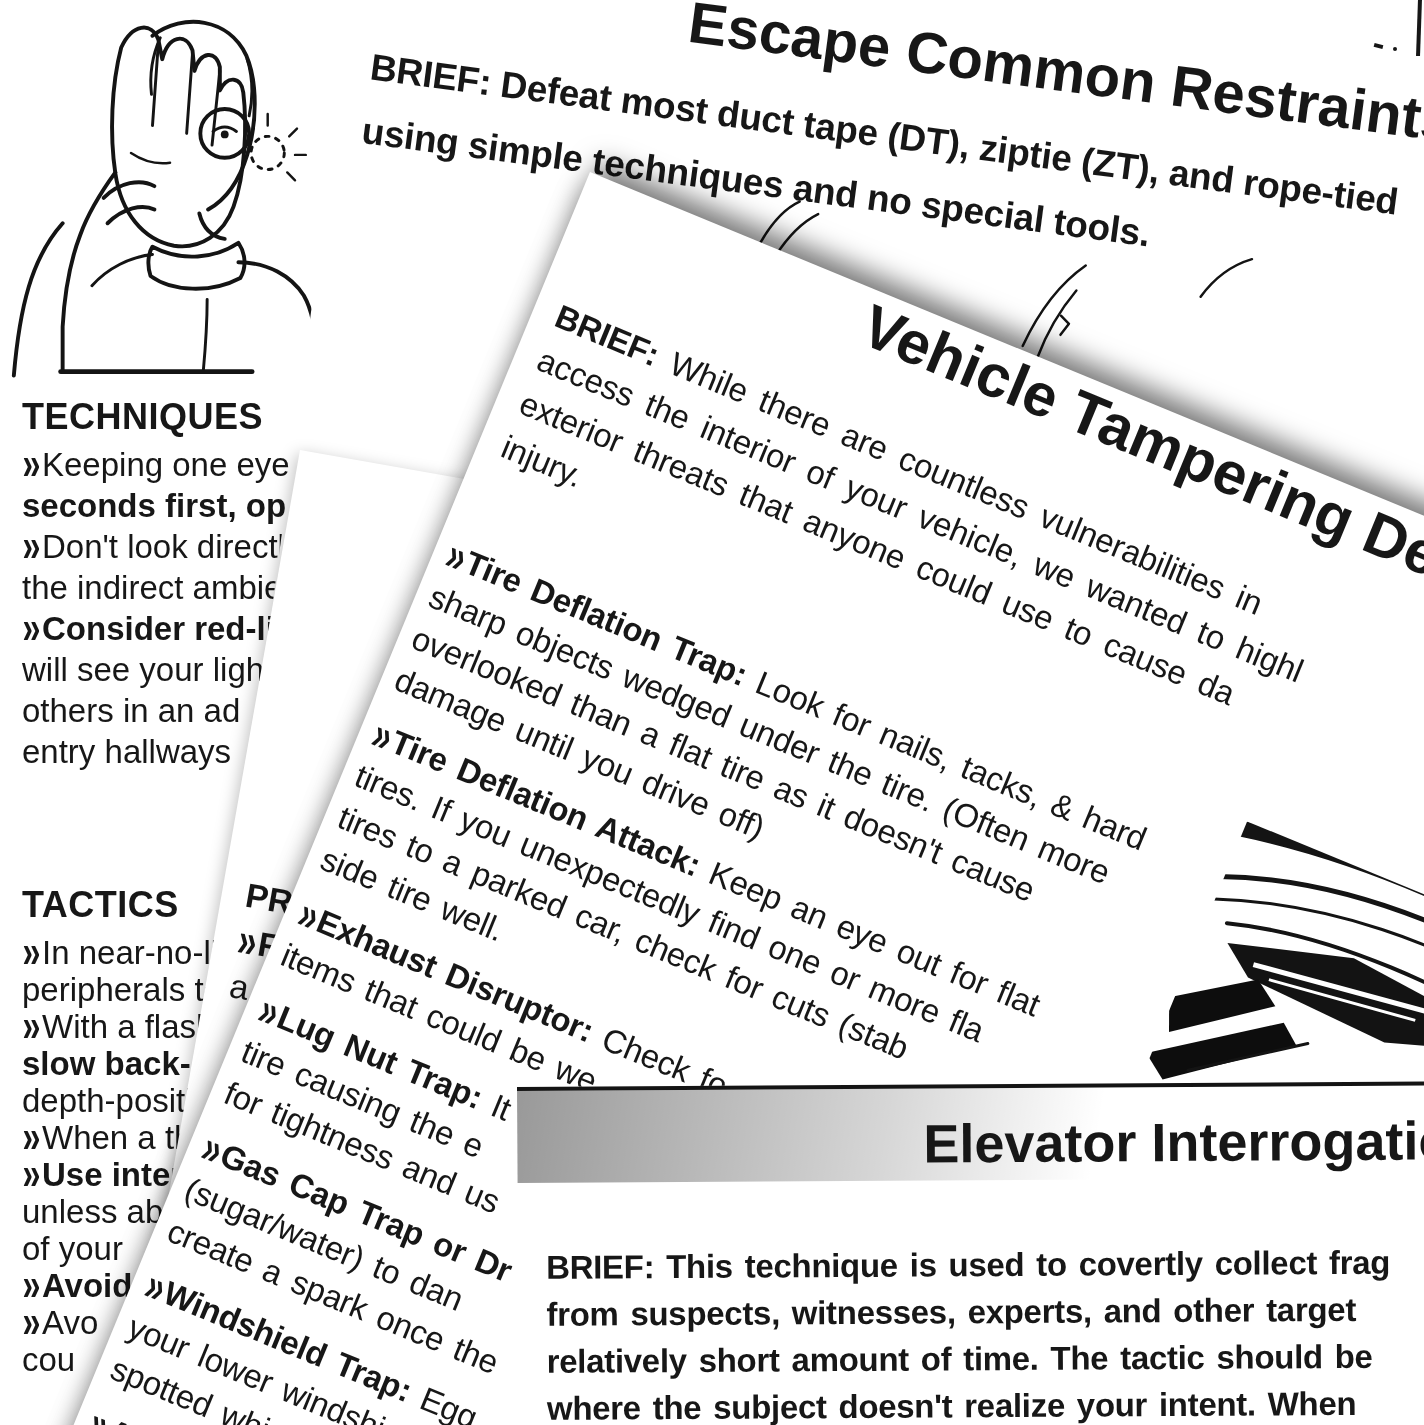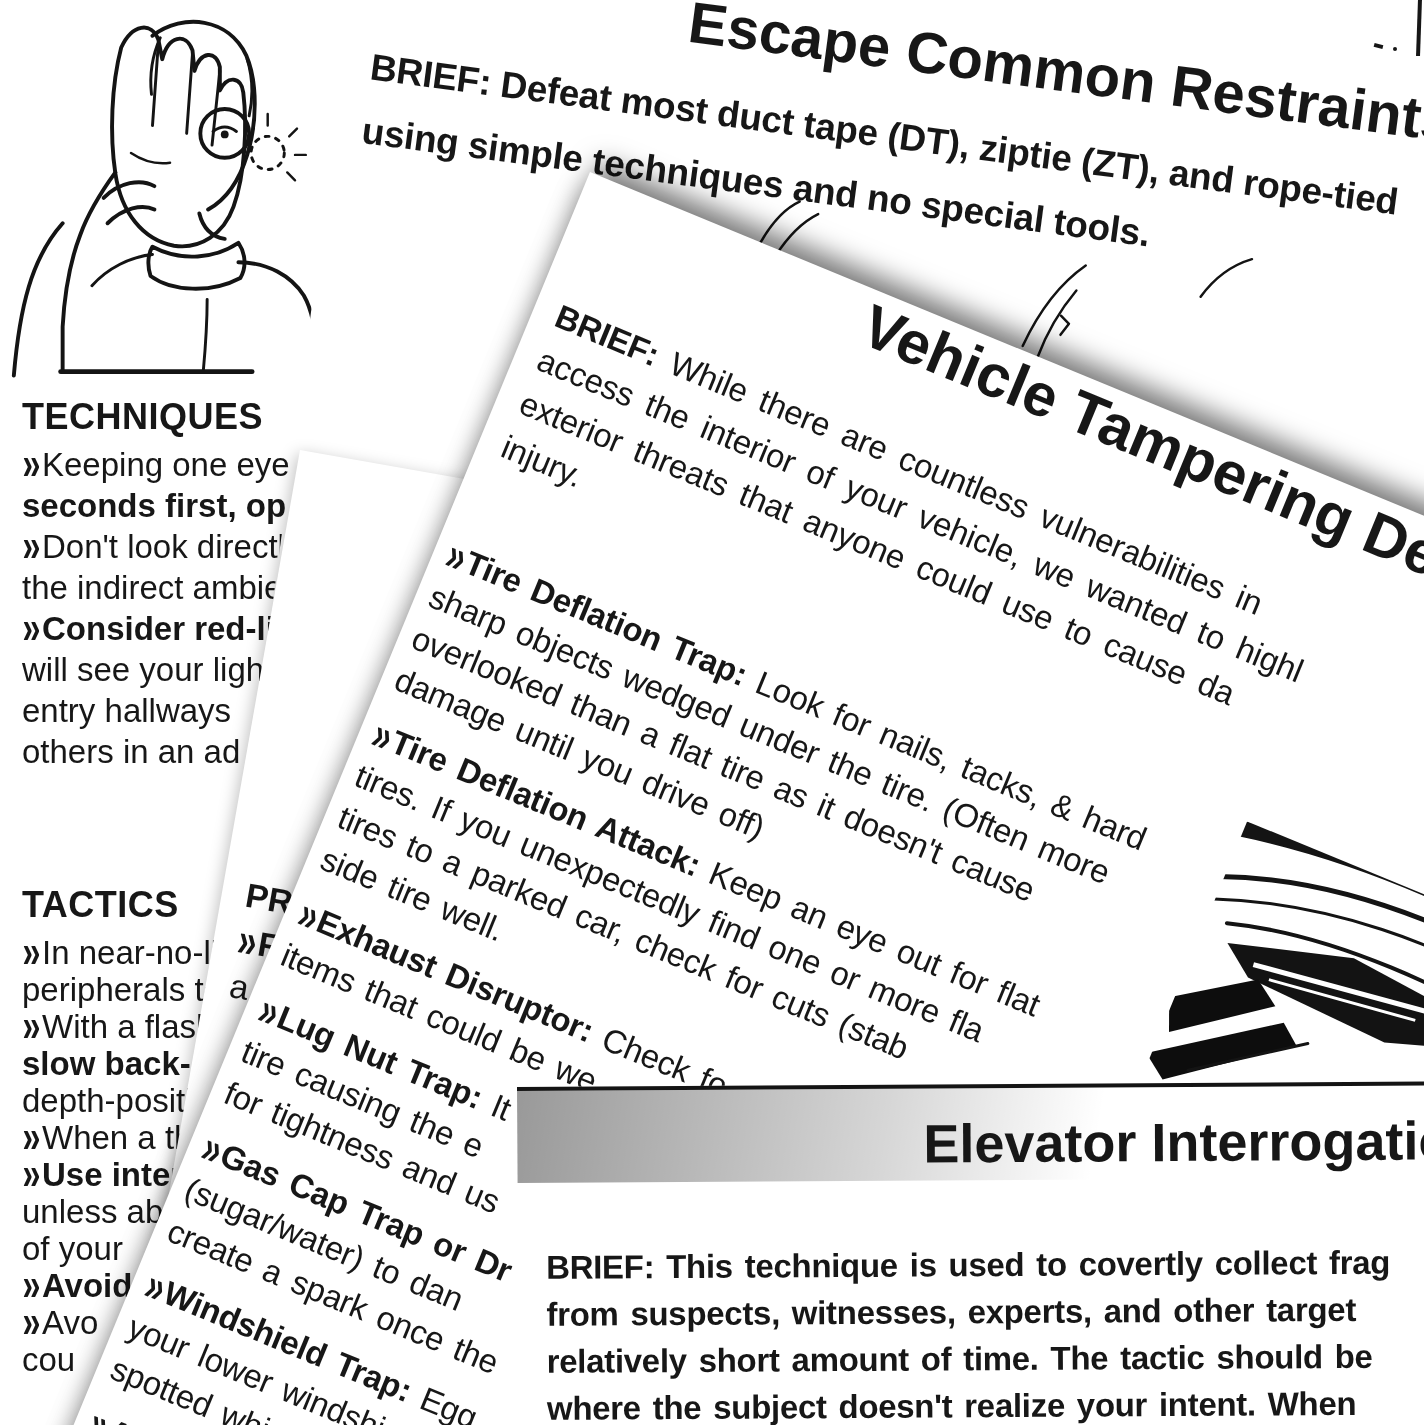--- a/index.html
+++ b/index.html
@@ -103,22 +103,22 @@
 
     <div class="sec sec-tech">
       <h2>TECHNIQUES</h2>
       <div>
           <div class="line"><span class="gm">››</span>Keeping one eye c</div>
           <div class="line b">seconds first, oper</div>
           <div class="line"><span class="gm">››</span>Don't look directl</div>
           <div class="line">the indirect ambie</div>
           <div class="line b"><span class="gm">››</span>Consider red-lig</div>
           <div class="line">will see your ligh</div>
+          <div class="line">others in an ad</div>
           <div class="line">entry hallways</div>
-          <div class="line">others in an ad</div>
         </div>
     </div>
 
     <div class="sec sec-tactics">
       <h2>TACTICS</h2>
       <div>
           <div class="line"><span class="gm">››</span>In near-no-li</div>
           <div class="line">peripherals to</div>
           <div class="line"><span class="gm">››</span>With a flashl</div>
           <div class="line b">slow back-&amp;</div>

